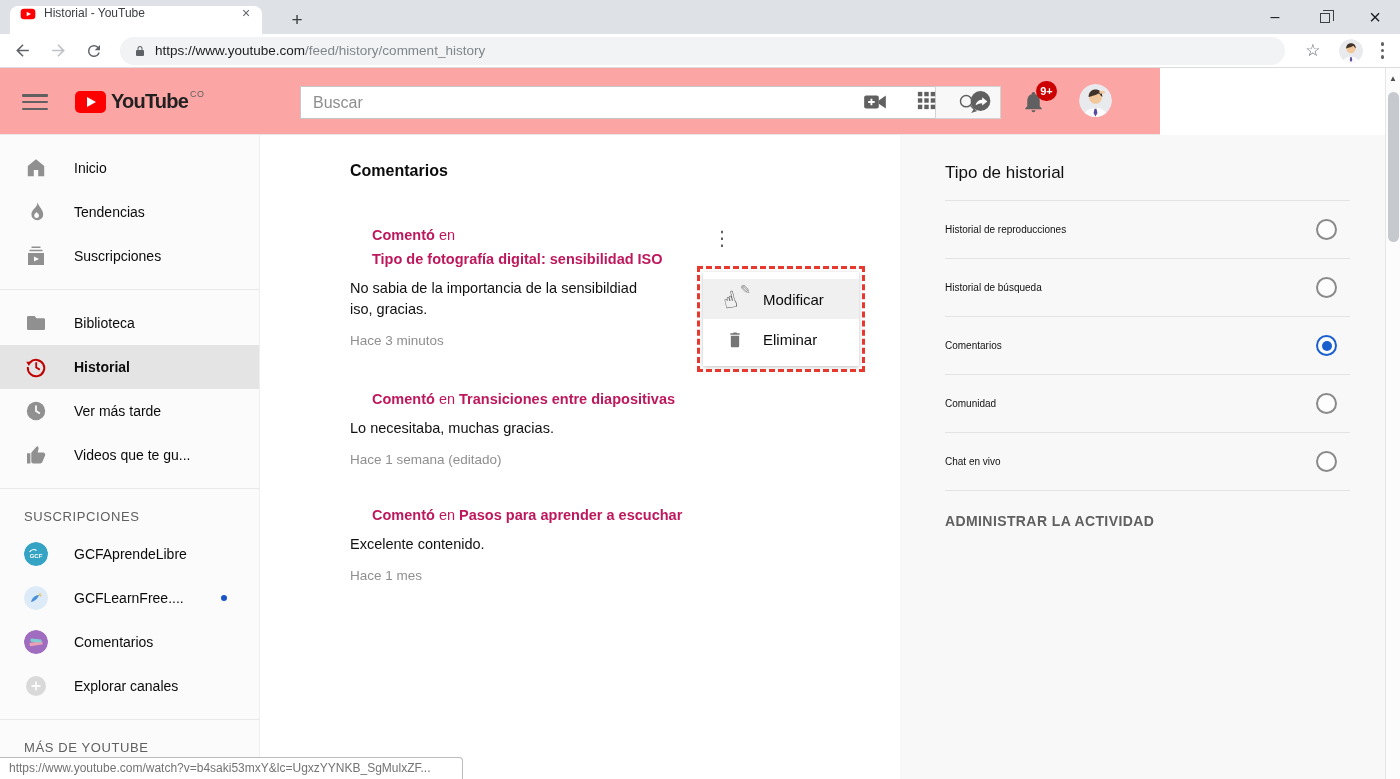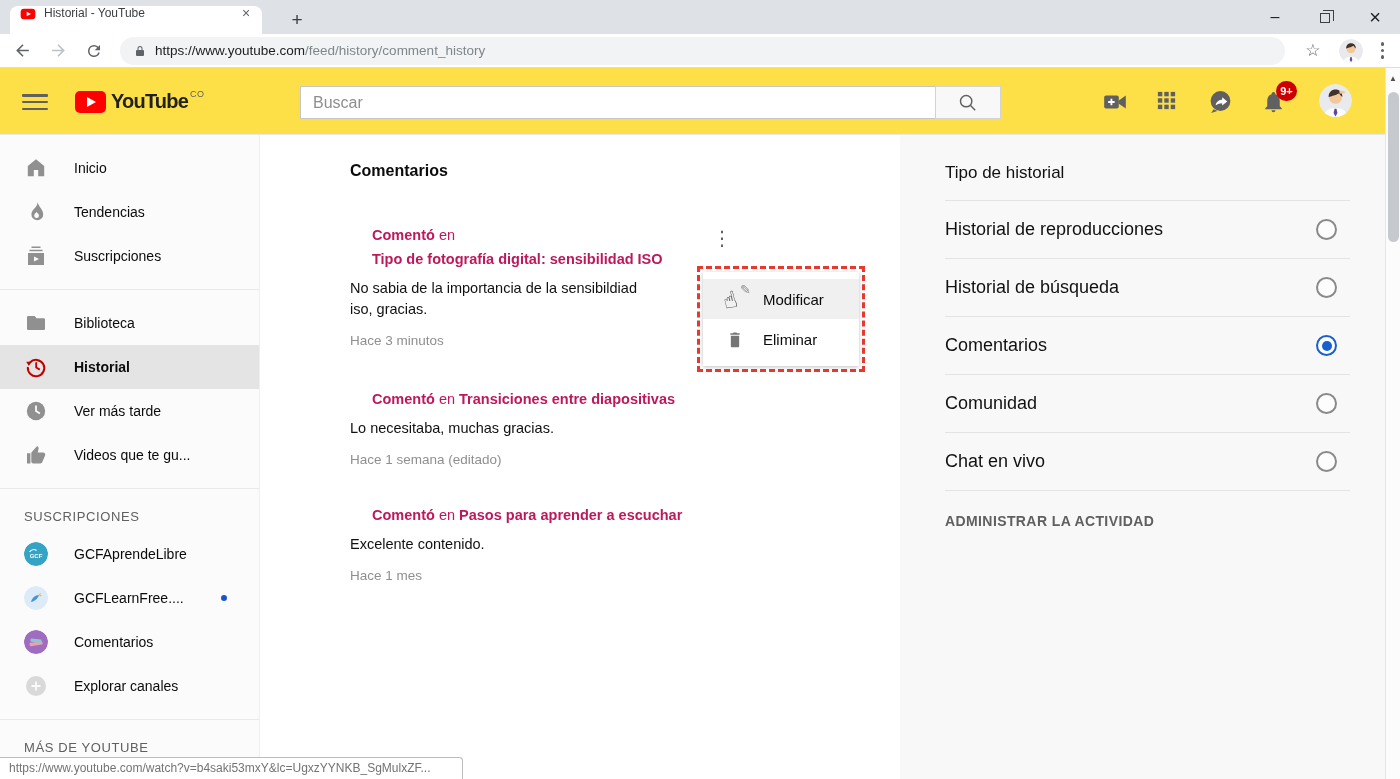--- a/index.html
+++ b/index.html
@@ -25,21 +25,21 @@
   .omnibox { flex:1; height:28px; margin:0 10px 0 12px; background:#f1f3f4; border-radius:14px; display:flex; align-items:center; padding:0 14px; }
   .url-origin { font-size:13.5px; color:#202124; }
   .url-path { font-size:13.5px; color:#80868b; }
   .tb-right { display:flex; align-items:center; margin-right:6px; }
   .star { font-size:17px; color:#5f6368; margin:0 10px; }
   .chrome-avatar { width:24px; height:24px; border-radius:50%; overflow:hidden; margin:0 8px; }
   .tb-kebab { display:flex; flex-direction:column; gap:3px; padding:6px 10px; }
   .tb-kebab i { width:3.5px; height:3.5px; border-radius:50%; background:#5f6368; }
 
   
-  .masthead { position:absolute; left:0; top:68px; width:1400px; height:67px; background:#fde047; border-bottom:1px solid #e8e8e8; }
+  .masthead { position:absolute; left:0; top:68px; width:1160px; height:67px; background:#fca5a5; border-bottom:1px solid #e8e8e8; }
   .hamburger { position:absolute; left:22px; top:26px; width:26px; height:16px; display:flex; flex-direction:column; justify-content:space-between; cursor:pointer; }
   .hamburger i { height:2.5px; background:#606060; border-radius:1px; }
   .logo { position:absolute; left:75px; top:22px; display:flex; align-items:flex-start; cursor:pointer; }
   .logo-box { width:31px; height:22px; background:#ff0000; border-radius:5px; position:relative; margin-top:1px; }
   .logo-box::after { content:""; position:absolute; left:12px; top:6px; border-left:9px solid #fff; border-top:5px solid transparent; border-bottom:5px solid transparent; }
   .logo-text { font-size:20px; font-weight:700; letter-spacing:-0.8px; color:#212121; margin-left:5px; }
   .logo-cc { font-size:9px; color:#606060; margin-left:2px; margin-top:-1px; letter-spacing:0.5px; }
   .searchwrap { position:absolute; left:300px; top:86px; display:flex; }
   .searchwrap { top:18px; }
   .search-input { width:635px; height:33px; border:1px solid #c6c6c6; border-right:none; padding:5px 12px; font-size:16px; color:#111; background:#fff; outline:none; }
@@ -80,21 +80,21 @@
   .ctx-row { height:40px; display:flex; align-items:center; padding-left:20px; cursor:pointer; }
   .ctx-row.hover { background:#f0f0f0; }
   .ctx-icon { width:26px; height:28px; position:relative; }
   .ctx-label { font-size:15px; color:#0b0b0b; margin-left:14px; }
   .pencil { position:absolute; right:-2px; top:-3px; font-size:13px; color:#8a8a8a; }
   .hand { position:absolute; left:0; top:2px; font-size:23px; color:#2b2b2b; transform:rotate(-14deg); font-family:"DejaVu Sans",sans-serif; }
 
   .panel { position:absolute; left:900px; top:0; width:500px; height:644px; background:#f8f8f8; padding:27px 50px 0 45px; }
   .panel-title { font-size:17px; color:#111; line-height:22px; margin-bottom:16px; }
   .opt-row { height:58px; display:flex; align-items:center; justify-content:space-between; border-top:1px solid #e3e3e3; cursor:pointer; }
-  .opt-label { font-size:18px; color:#111; }
+  .opt-label { font-size:10px; color:#111; }
   .radio { width:21px; height:21px; border:2px solid #8a8a8a; border-radius:50%; margin-right:13px; position:relative; background:#fdfdfd; }
   .radio.checked { border-color:#1a5fce; }
   .radio.checked::after { content:""; position:absolute; left:3.5px; top:3.5px; width:10px; height:10px; border-radius:50%; background:#1a5fce; }
   .manage { border-top:1px solid #e3e3e3; padding-top:22px; font-size:14px; font-weight:600; color:#606060; letter-spacing:0.4px; cursor:pointer; }
 
   
   .scrollbar { position:absolute; right:0; top:68px; width:15px; height:711px; background:#fcfcfc; border-left:1px solid #e6e6e6; }
   .sb-arrow { display:block; text-align:center; font-size:8px; color:#505050; padding-top:6px; }
   .sb-thumb { position:absolute; left:2px; top:24px; width:11px; height:150px; background:#c6c9ce; border-radius:6px; }
 

